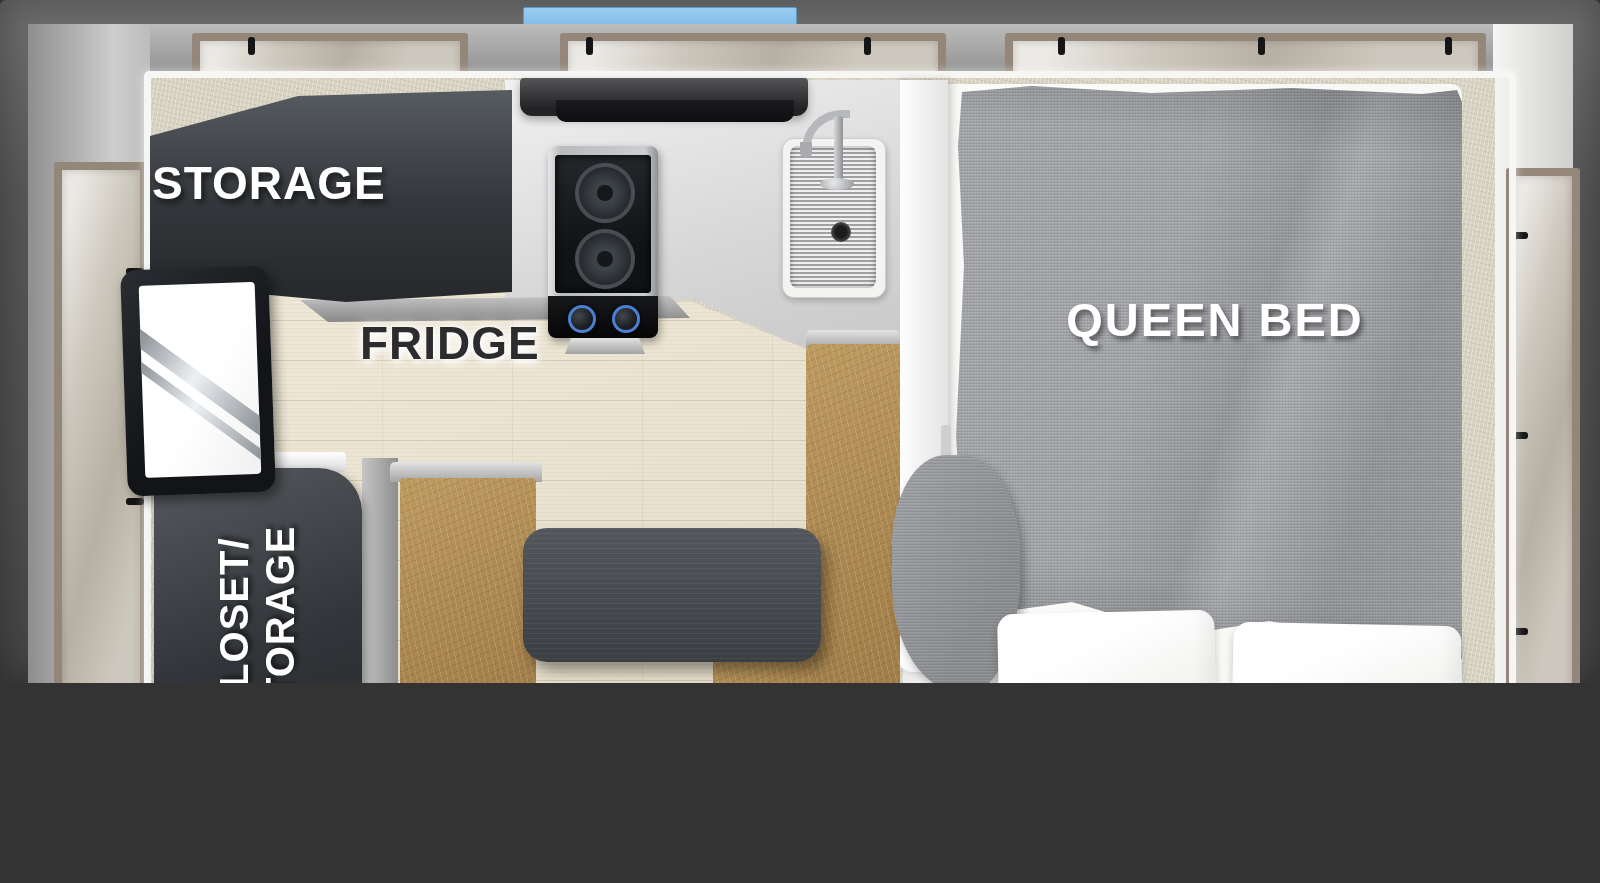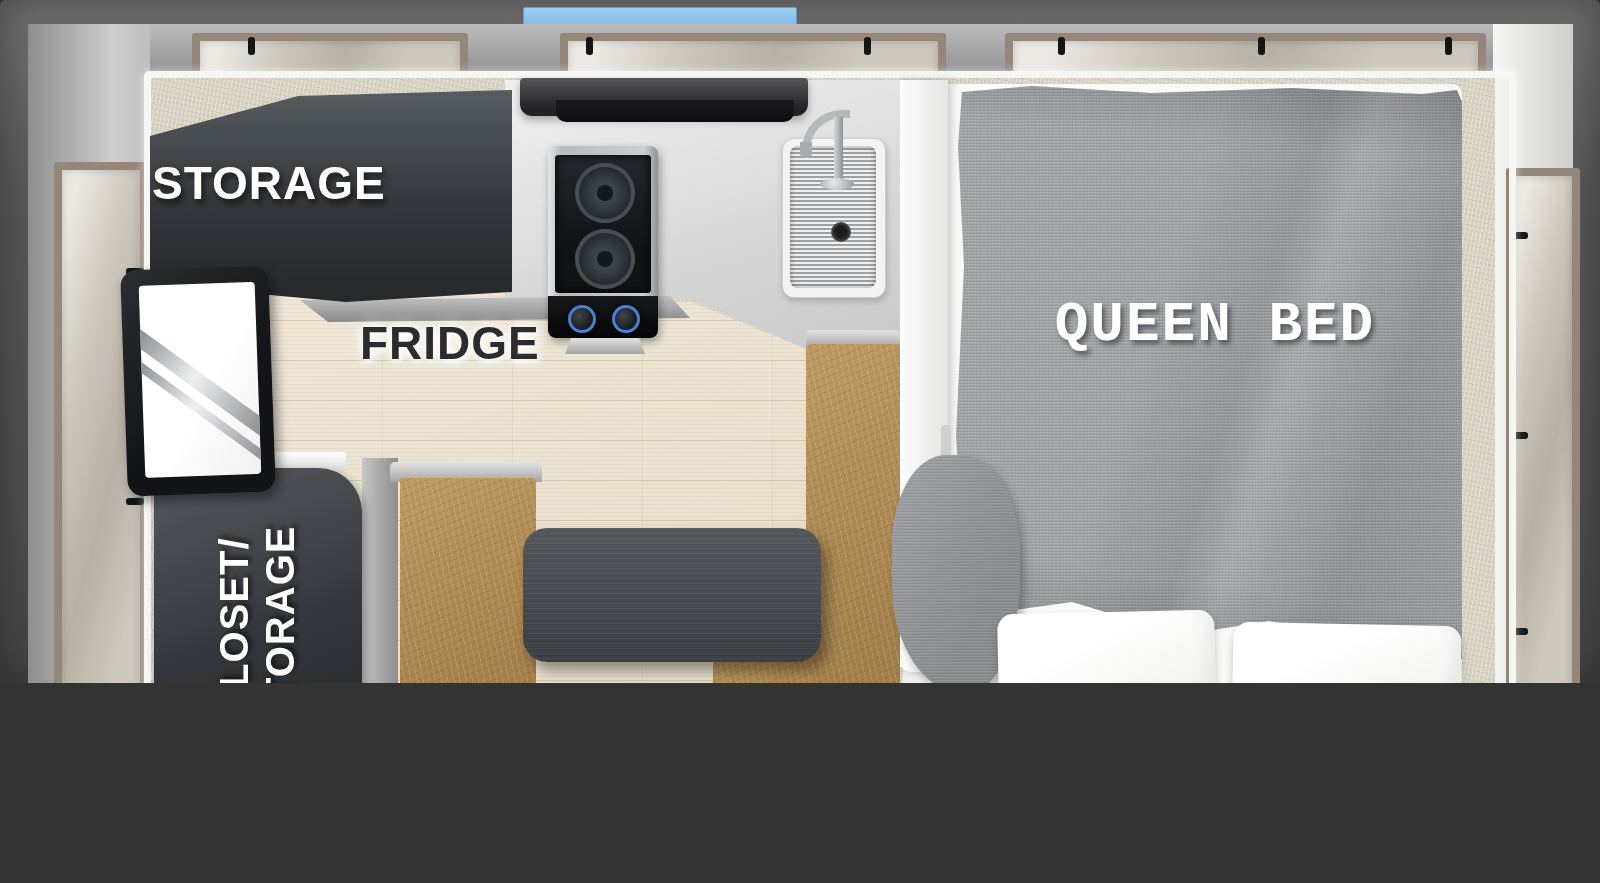--- a/index.html
+++ b/index.html
@@ -194,21 +194,21 @@
   .label-fridge{left:360px;top:316px;font-size:46px;color:#2c2c2e;
       text-shadow:0 0 16px #fff,0 0 8px rgba(255,255,255,.9),2px 3px 6px rgba(255,255,255,.85);}
   .label-closet{left:154px;top:468px;width:208px;height:320px;display:flex;align-items:center;justify-content:center;}
   .label-closet-inner{transform:rotate(-90deg);white-space:nowrap;text-align:center;
       font-size:40px;line-height:1.14;color:#fff;font-weight:bold;letter-spacing:1px;
       text-shadow:3px 3px 5px rgba(0,0,0,.55);}
   .label-closet-inner span{display:block;}
   .label-bed{left:1000px;top:292px;width:430px;text-align:center;color:#fff;
       text-shadow:3px 4px 5px rgba(42,42,46,.6);line-height:1.18;}
   .bed-size{font-size:50px;font-weight:bold;}
-  .bed-type{font-size:56px;font-weight:bold;letter-spacing:2px;font-family:Liberation Mono, monospace;}
+  .bed-type{font-size:47px;font-weight:bold;letter-spacing:2px;}
 </style>
 </head>
 <body>
 
 <div class="plan">
 
   <div class="abs blue-strip strip-top"></div>
   <div class="abs blue-strip strip-bottom"></div>
 
   <div class="abs wall wall-top"></div>

